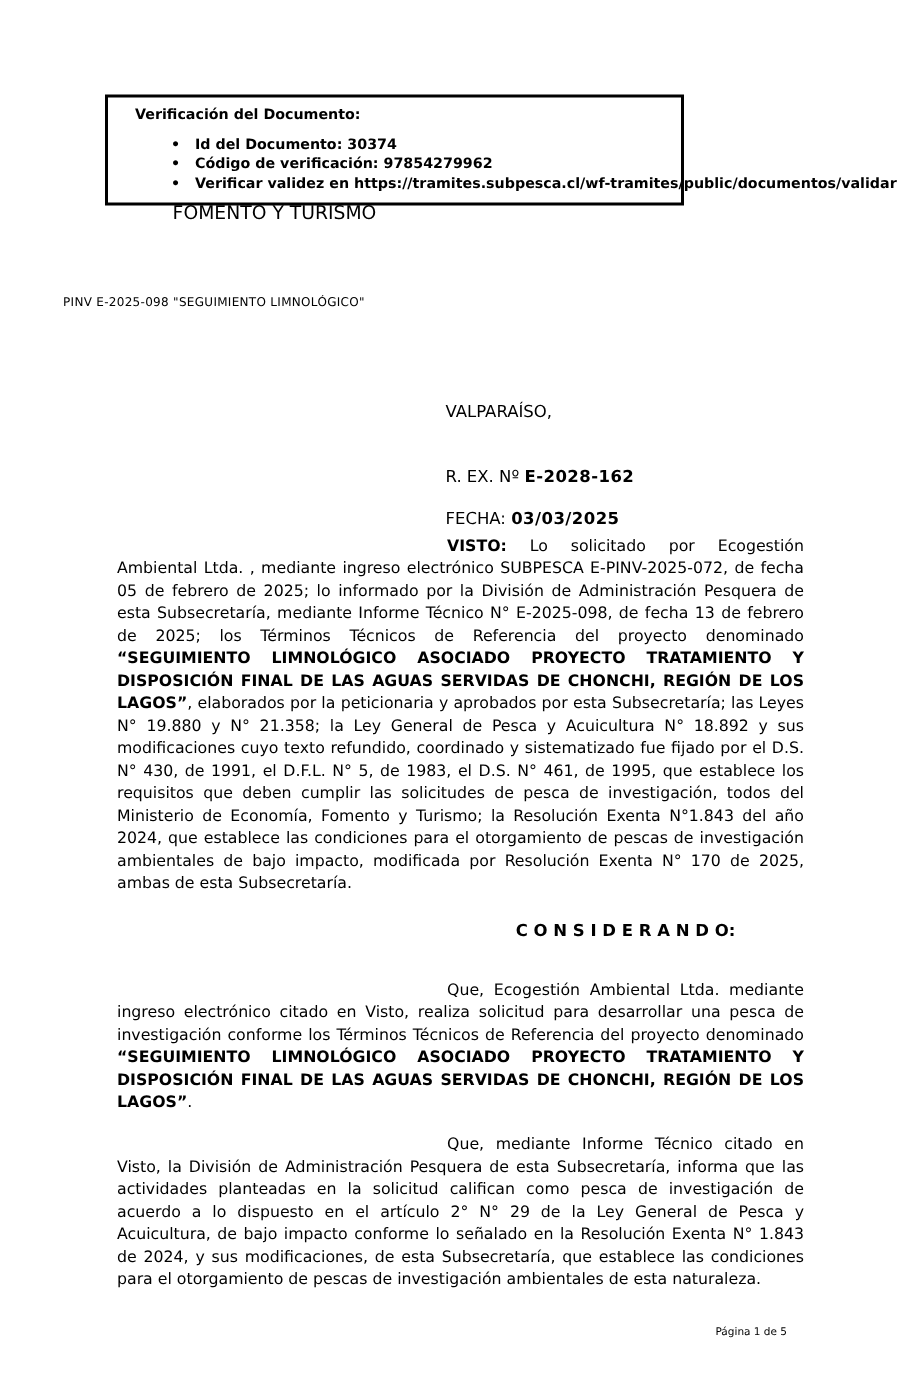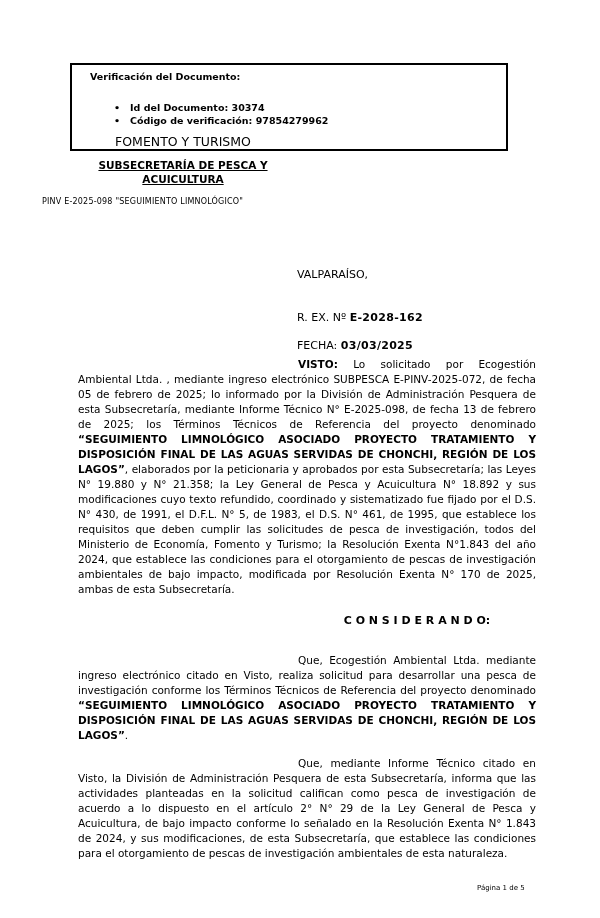--- a/index.html
+++ b/index.html
@@ -10,28 +10,28 @@
     height: 918px;
     background: #ffffff;
     color: #000000;
     font-family: "DejaVu Sans", "Liberation Sans", sans-serif;
     overflow: hidden;
   }
   
   .verify-box {
     position: absolute;
     left: 70px; top: 63px;
-    width: 438px;
+    width: 386px;
     border: 2px solid #000;
-    padding: 5px 8px 22px 18px;
+    padding: 5px 8px 6px 18px;
     font-size: 9.5px;
     font-weight: bold;
     line-height: 13px;
   }
-  .verify-list { list-style: none; margin: 18px 0 0 0; }
+  .verify-list { list-style: none; margin: 7px 0 0 0; }
   .verify-list li { padding-left: 40px; position: relative; white-space: nowrap; }
   .verify-list li::before {
     content: "\2022";
     position: absolute;
     left: 24px;
   }
   
   .letterhead {
     position: absolute;
     left: 55px; top: 134px;
@@ -96,29 +96,27 @@
 </head>
 <body>
 
 <div class="page">
 
   <div class="verify-box">
     <div class="verify-title">Verificación del Documento:</div>
     <ul class="verify-list">
       <li>Id del Documento: 30374</li>
       <li>Código de verificación: 97854279962</li>
+      <li>Verificar validez en https://tramites.subpesca.cl/wf-tramites/public/documentos/validar</li>
     </ul>
   </div>
 
   <div class="letterhead">
     <div class="ministry">
       <div>FOMENTO Y TURISMO</div>
-    </div>
-    <div class="subsec-wrap">
-      <span class="subsec">SUBSECRETARÍA DE PESCA Y ACUICULTURA</span>
     </div>
   </div>
 
   <div class="project-ref">PINV E-2025-098 "SEGUIMIENTO LIMNOLÓGICO"</div>
 
 
   <div class="city">VALPARAÍSO,</div>
 
   <div class="res-no"><span>R. EX. Nº </span><b>E-2028-162</b></div>
 

